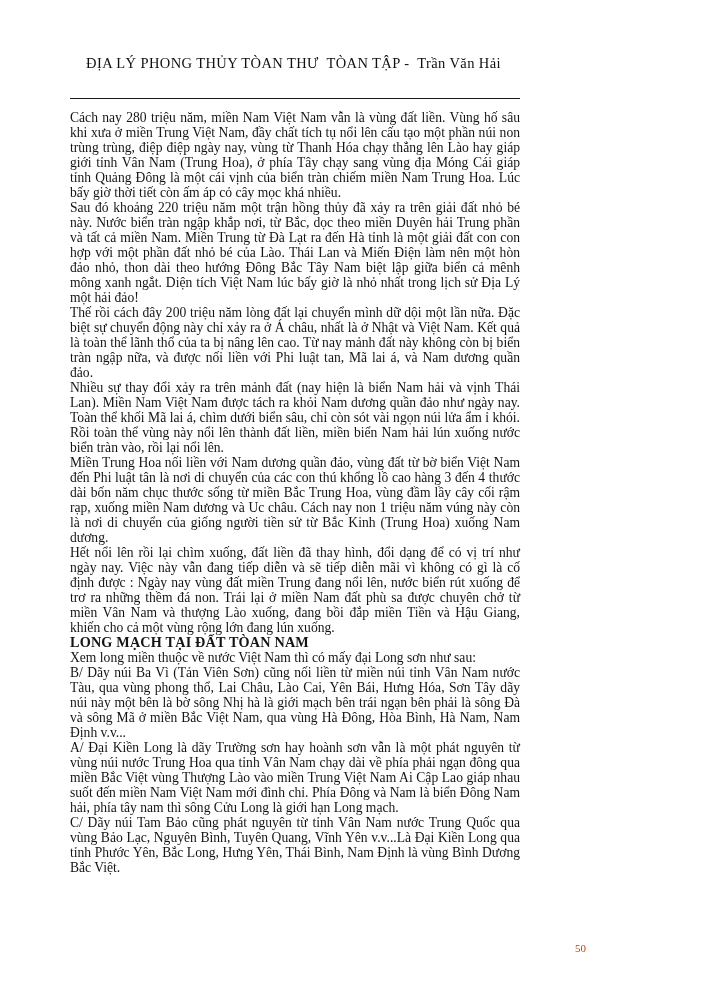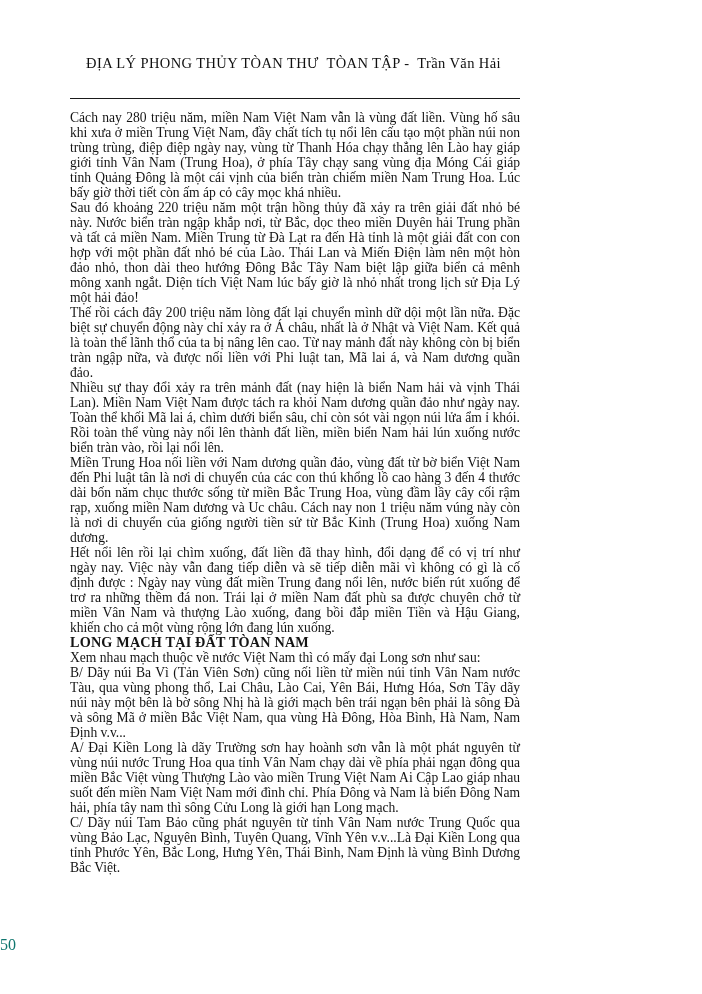--- a/index.html
+++ b/index.html
@@ -46,23 +46,23 @@
     font-size: 14.2px;
     font-weight: bold;
     letter-spacing: 0.2px;
     text-align: left;
   }
   .page-footer {
     position: absolute;
     left: 0;
     right: 0;
     bottom: 40px;
-    text-align: left;
-    font-size: 16px;
-    color: #0f766e;
+    text-align: right;
+    font-size: 11px;
+    color: #c2410c;
   }
 </style>
 </head>
 <body>
 
 <div class="page">
 
   <div class="page-header">
     <span>ĐỊA LÝ PHONG THỦY TÒAN THƯ  TÒAN TẬP -  Trần Văn Hải</span>
   </div>
@@ -70,21 +70,21 @@
   <hr class="header-rule">
 
   <div class="document-body">
     <p class="para">Cách nay 280 triệu năm, miền Nam Việt Nam vẫn là vùng đất liền. Vùng hố sâu khi xưa ở miền Trung Việt Nam, đầy chất tích tụ nổi lên cấu tạo một phần núi non trùng trùng, điệp điệp ngày nay, vùng từ Thanh Hóa chạy thẳng lên Lào hay giáp giới tỉnh Vân Nam (Trung Hoa), ở phía Tây chạy sang vùng địa Móng Cái giáp tỉnh Quảng Đông là một cái vịnh của biển tràn chiếm miền Nam Trung Hoa. Lúc bấy giờ thời tiết còn ấm áp cỏ cây mọc khá nhiều.</p>
     <p class="para">Sau đó khoảng 220 triệu năm một trận hồng thủy đã xảy ra trên giải đất nhỏ bé này. Nước biển tràn ngập khắp nơi, từ Bắc, dọc theo miền Duyên hải Trung phần và tất cả miền Nam. Miền Trung từ Đà Lạt ra đến Hà tỉnh là một giải đất con con hợp với một phần đất nhỏ bé của Lào. Thái Lan và Miến Điện làm nên một hòn đảo nhỏ, thon dài theo hướng Đông Bắc Tây Nam biệt lập giữa biển cả mênh  mông xanh ngắt. Diện tích Việt Nam lúc bấy giờ là nhỏ nhất trong lịch sử Địa Lý một hải đảo!</p>
     <p class="para">Thế rồi cách đây 200 triệu năm lòng đất lại chuyển mình dữ dội một lần nữa. Đặc biệt sự chuyển động này chỉ xảy ra ở Á châu, nhất là ở Nhật và Việt Nam. Kết quả là toàn thể lãnh thổ của ta bị nâng lên cao. Từ nay mảnh đất này không còn bị biển tràn ngập nữa, và được nối liền với Phi luật tan, Mã lai á, và Nam dương quần đảo.</p>
     <p class="para">Nhiều sự thay đổi xảy ra trên mảnh đất (nay hiện là biển Nam hải và vịnh Thái Lan). Miền Nam Việt Nam được tách ra khỏi Nam dương quần đảo như ngày nay. Toàn thể khối Mã lai á, chìm dưới biển sâu, chỉ còn sót vài ngọn núi lửa ẩm ỉ khói. Rồi toàn thể vùng này nổi lên thành đất liền, miền biển Nam hải lún xuống nước biển tràn vào, rồi lại nổi lên.</p>
     <p class="para gap-before">Miền Trung Hoa nối liền với Nam dương quần đảo, vùng đất từ bờ biển Việt Nam đến Phi luật tân là nơi di chuyển của các con thú khổng lồ cao hàng 3 đến 4 thước dài bốn năm chục thước sống từ miền Bắc Trung Hoa, vùng đầm lầy cây cối rậm rạp, xuống miền Nam dương và Uc châu. Cách nay non 1 triệu năm vúng này còn là nơi di chuyển của giống người tiền sử từ Bắc Kinh (Trung Hoa) xuống Nam dương.</p>
     <p class="para">Hết nổi lên rồi lại chìm xuống, đất liền đã thay hình, đổi dạng để có vị trí như ngày nay. Việc này vẫn đang tiếp diễn và sẽ tiếp diễn mãi vì không có gì là cố định được : Ngày nay vùng đất miền Trung đang nổi lên, nước biển rút xuống để trơ ra những thềm đá non. Trái lại ở miền Nam đất phù sa được chuyên chở từ miền Vân Nam và thượng Lào xuống, đang bồi đắp miền Tiền và Hậu Giang, khiến cho cả một vùng rộng lớn đang lún xuống.</p>
     <h2 class="section-heading gap-before">LONG MẠCH TẠI ĐẤT TÒAN NAM</h2>
-    <p class="para">Xem nhau mạch thuộc về nước Việt Nam thì có mấy đại Long sơn như sau:</p>
+    <p class="para">Xem long miền thuộc về nước Việt Nam thì có mấy đại Long sơn như sau:</p>
     <p class="para">B/ Dãy núi Ba Vì (Tản Viên Sơn) cũng nối liền từ miền núi tỉnh Vân Nam nước Tàu, qua vùng phong thổ, Lai Châu, Lào Cai, Yên Bái, Hưng Hóa, Sơn Tây dãy núi này một bên là bờ sông Nhị hà là giới mạch bên trái ngạn bên phải là sông Đà và sông Mã ở miền Bắc Việt Nam, qua vùng Hà Đông, Hòa Bình, Hà Nam, Nam Định v.v...</p>
     <p class="para">A/ Đại Kiền Long là dãy Trường sơn hay hoành sơn vẫn là một phát nguyên từ vùng núi nước Trung Hoa qua tỉnh Vân Nam chạy dài về phía phải ngạn đông qua miền Bắc Việt vùng Thượng Lào vào miền Trung Việt Nam Ai Cập Lao giáp nhau suốt đến miền Nam Việt Nam mới đình chỉ. Phía Đông và Nam là biển Đông Nam hải, phía tây nam thì sông Cửu Long là giới hạn Long mạch.</p>
     <p class="para">C/ Dãy núi Tam Bảo cũng phát nguyên từ tỉnh Vân Nam nước Trung Quốc qua vùng Bảo Lạc, Nguyên Bình, Tuyên Quang, Vĩnh Yên v.v...Là Đại Kiền Long qua tỉnh Phước Yên, Bắc Long, Hưng Yên, Thái Bình, Nam Định là vùng Bình Dương Bắc Việt.</p>
   </div>
 
   <div class="page-footer">
     <span>50</span>
   </div>
 
 </div>

